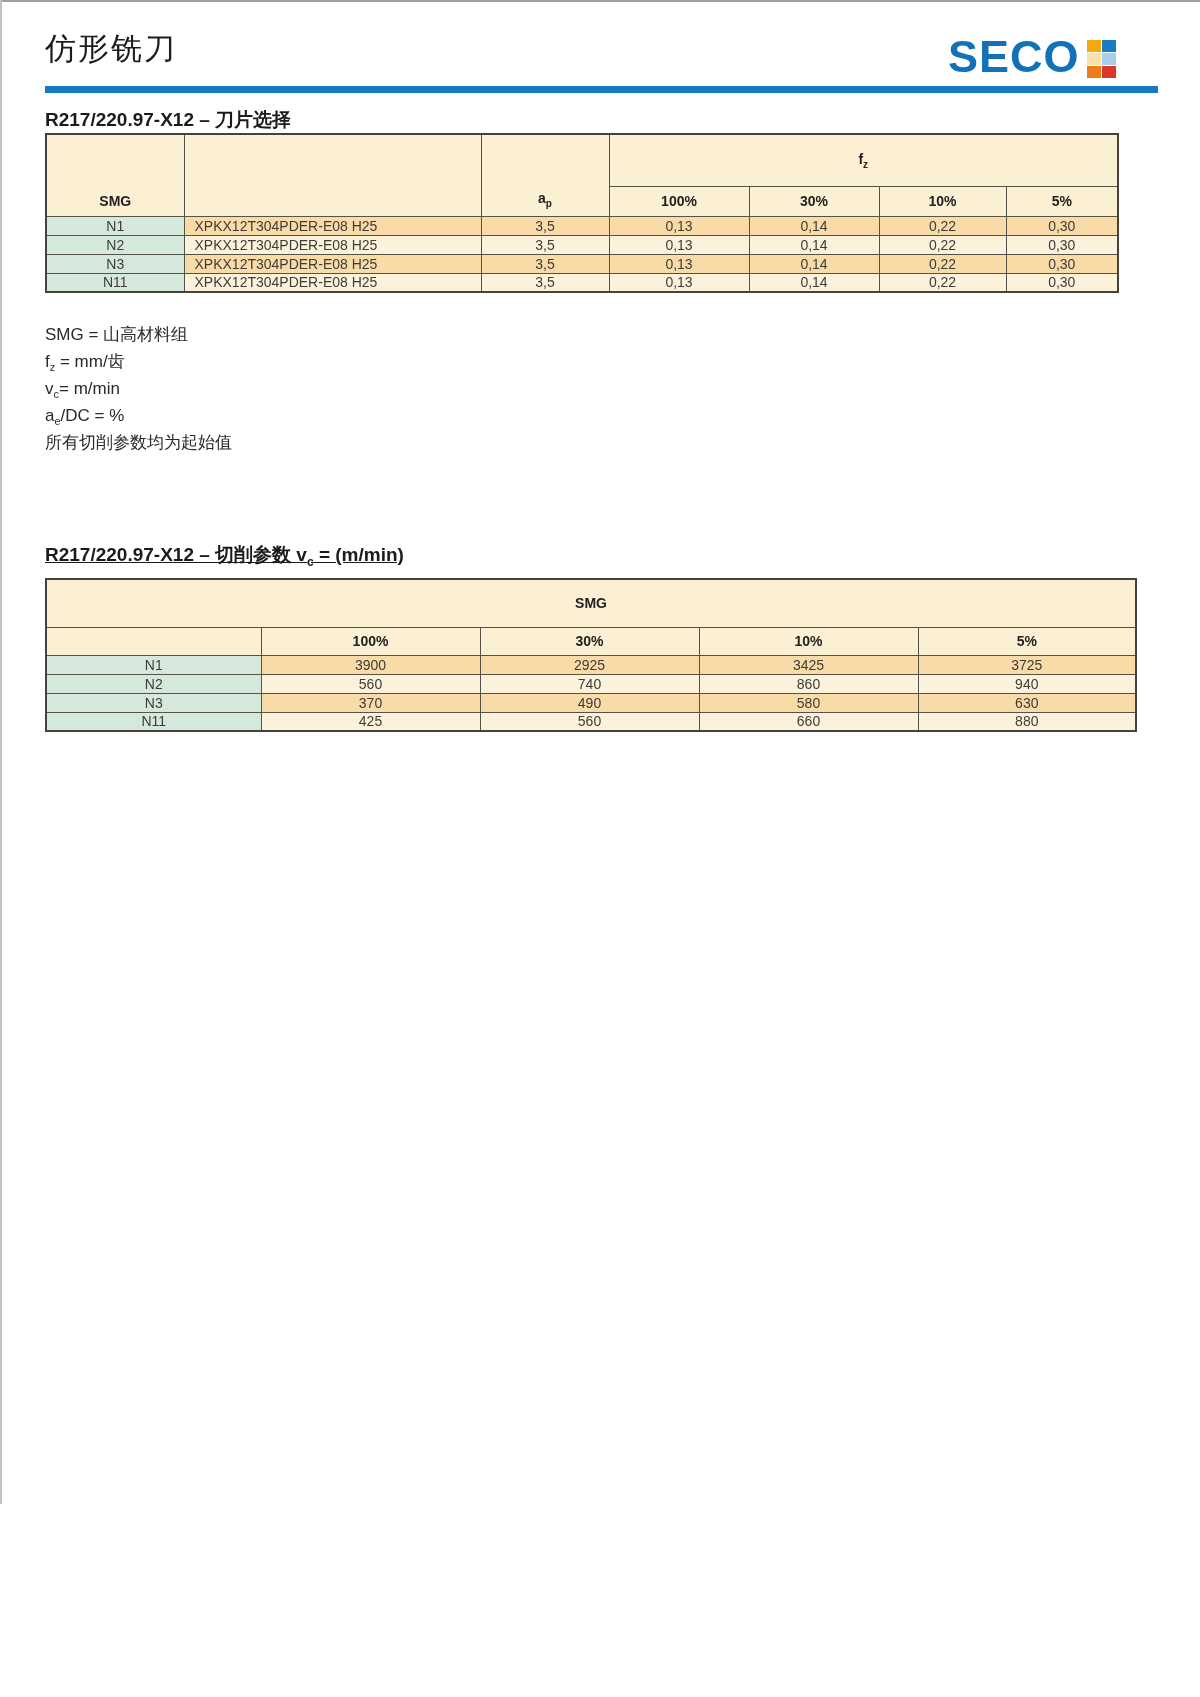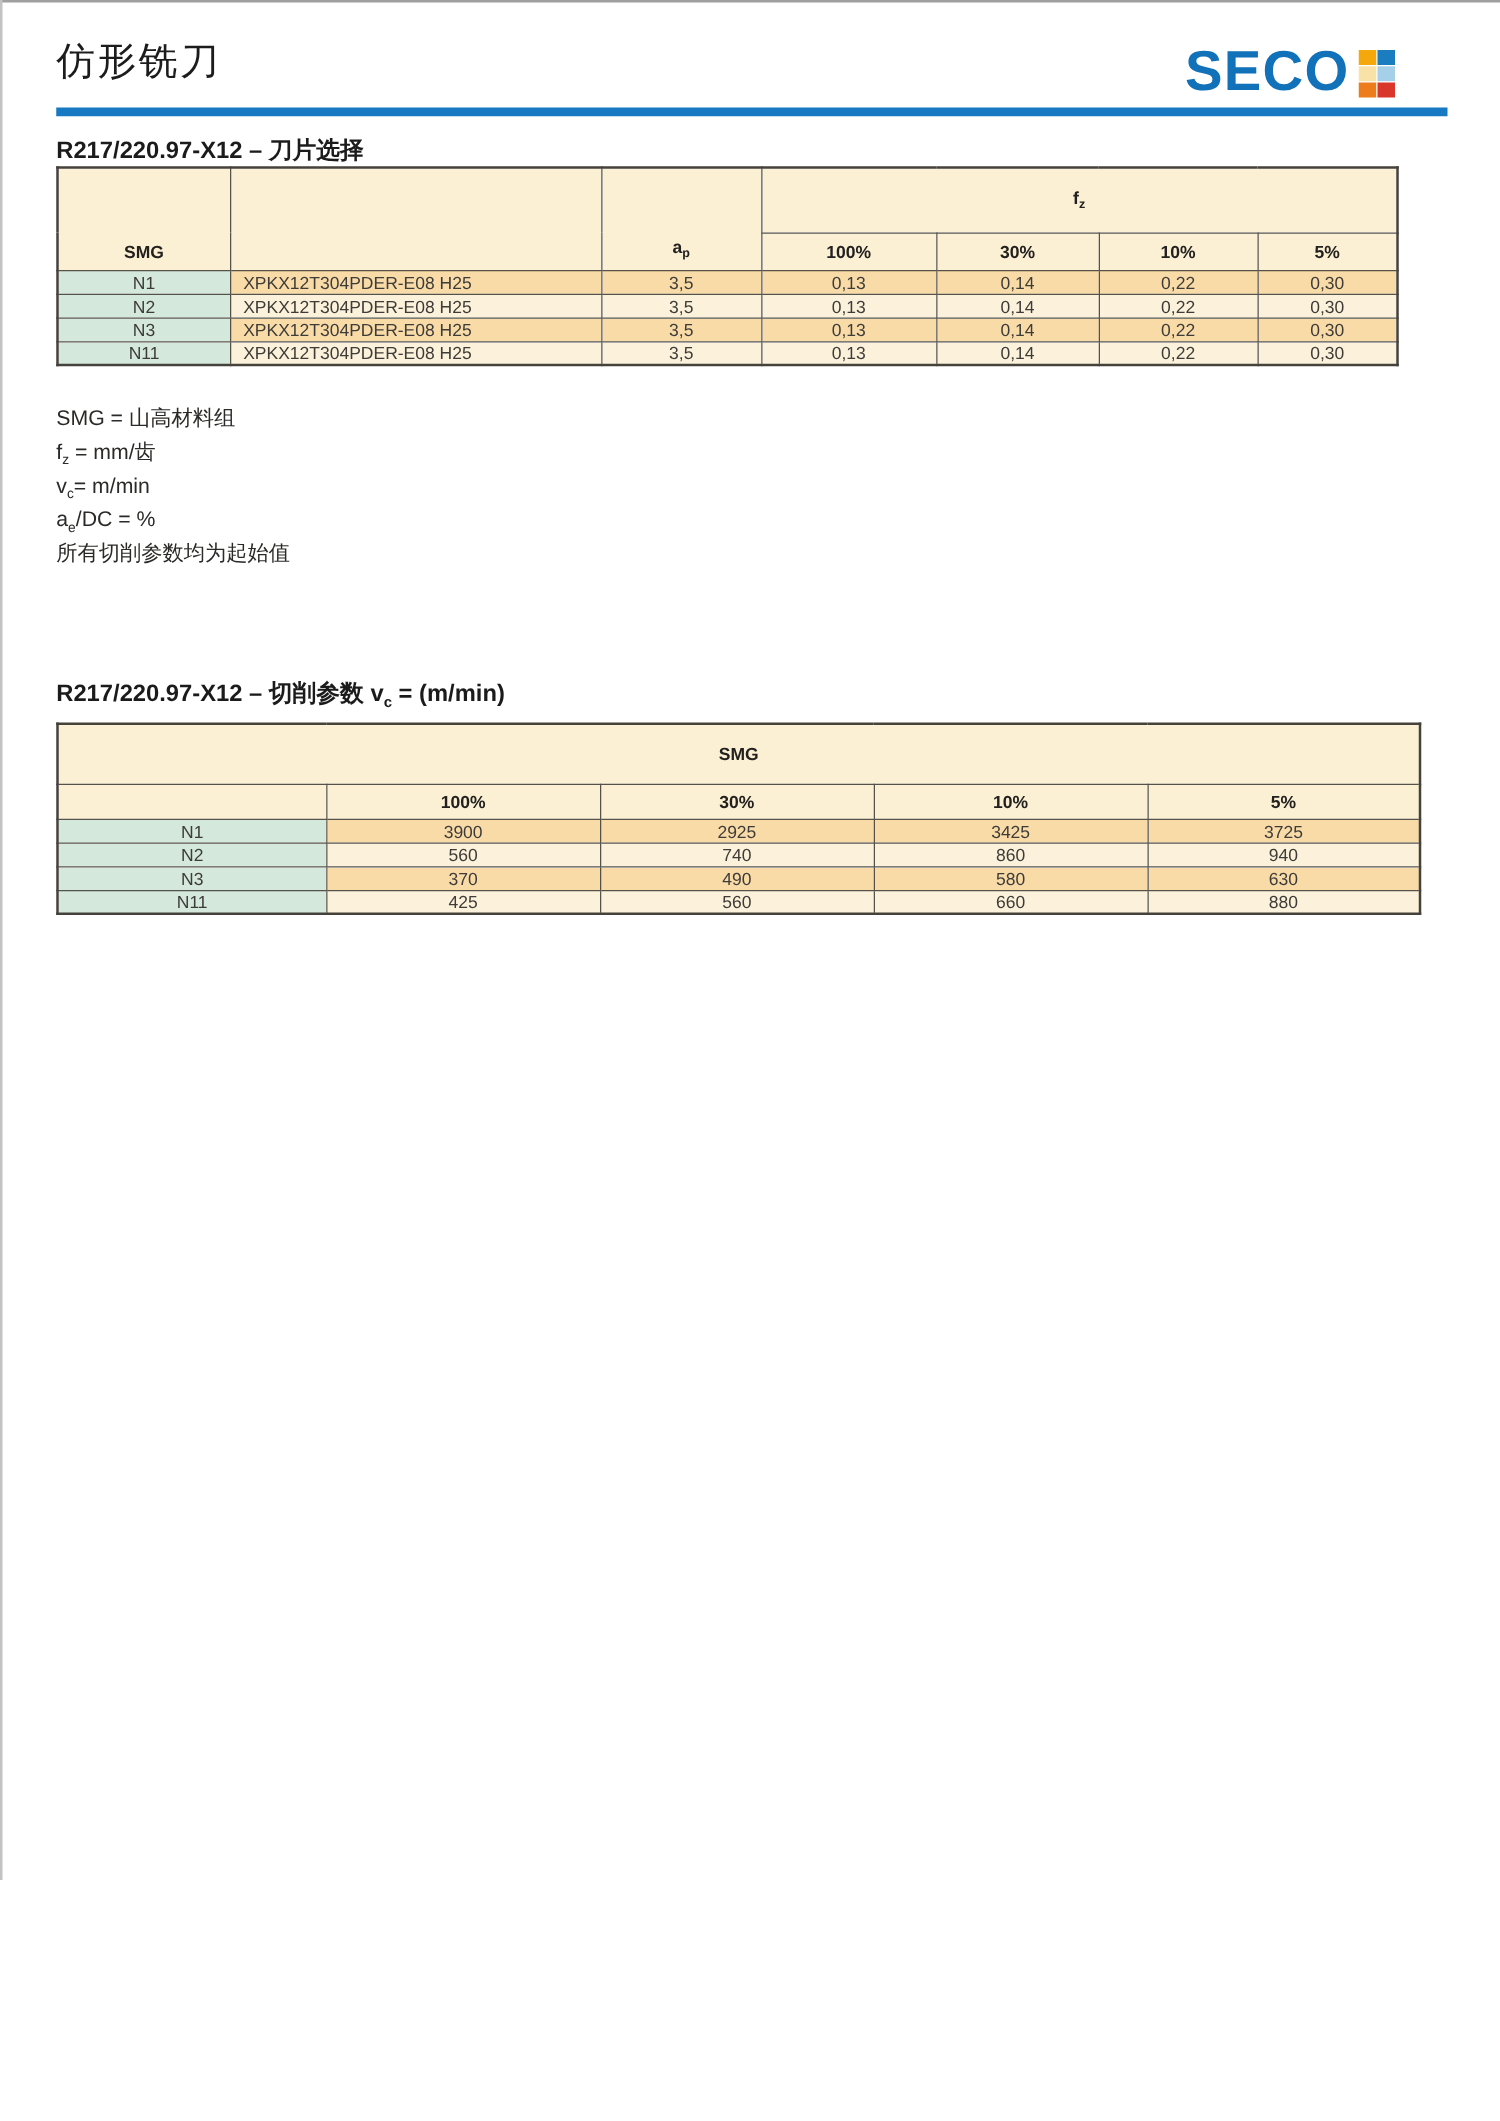--- a/index.html
+++ b/index.html
@@ -27,21 +27,21 @@
     display:grid; grid-template-columns:14px 14px; grid-auto-rows:12px;
     gap:1px; margin-left:7px; margin-top:2px;
   }
   .logo-squares div { width:14px; height:12px; }
 
   .blue-rule { position:absolute; left:45px; top:86px; width:1113px; height:7px; background:#1779C1; }
 
   .sec-title { position:absolute; left:45px; font-size:19px; font-weight:bold; color:#1b1b1b; }
   .sec-title sub { font-size:12px; }
   #sec1-title { top:107px;text-align:right; }
-  #sec2-title { top:542px; }
+  #sec2-title { top:542px;text-decoration:underline; }
 
   table { border-collapse:collapse; table-layout:fixed; position:absolute; left:45px;
           font-size:14px; color:#3E3C38; }
   #table1 { top:133px; width:1072px; }
   #table2 { top:578px; width:1090px; }
   td { border:1px solid #55524A; text-align:center; vertical-align:middle; overflow:hidden; }
   table { border:2px solid #45423C; }
 
   .bg-cream { background:#FBF0D4; }
   .bg-peach { background:#F9DBA8; }

